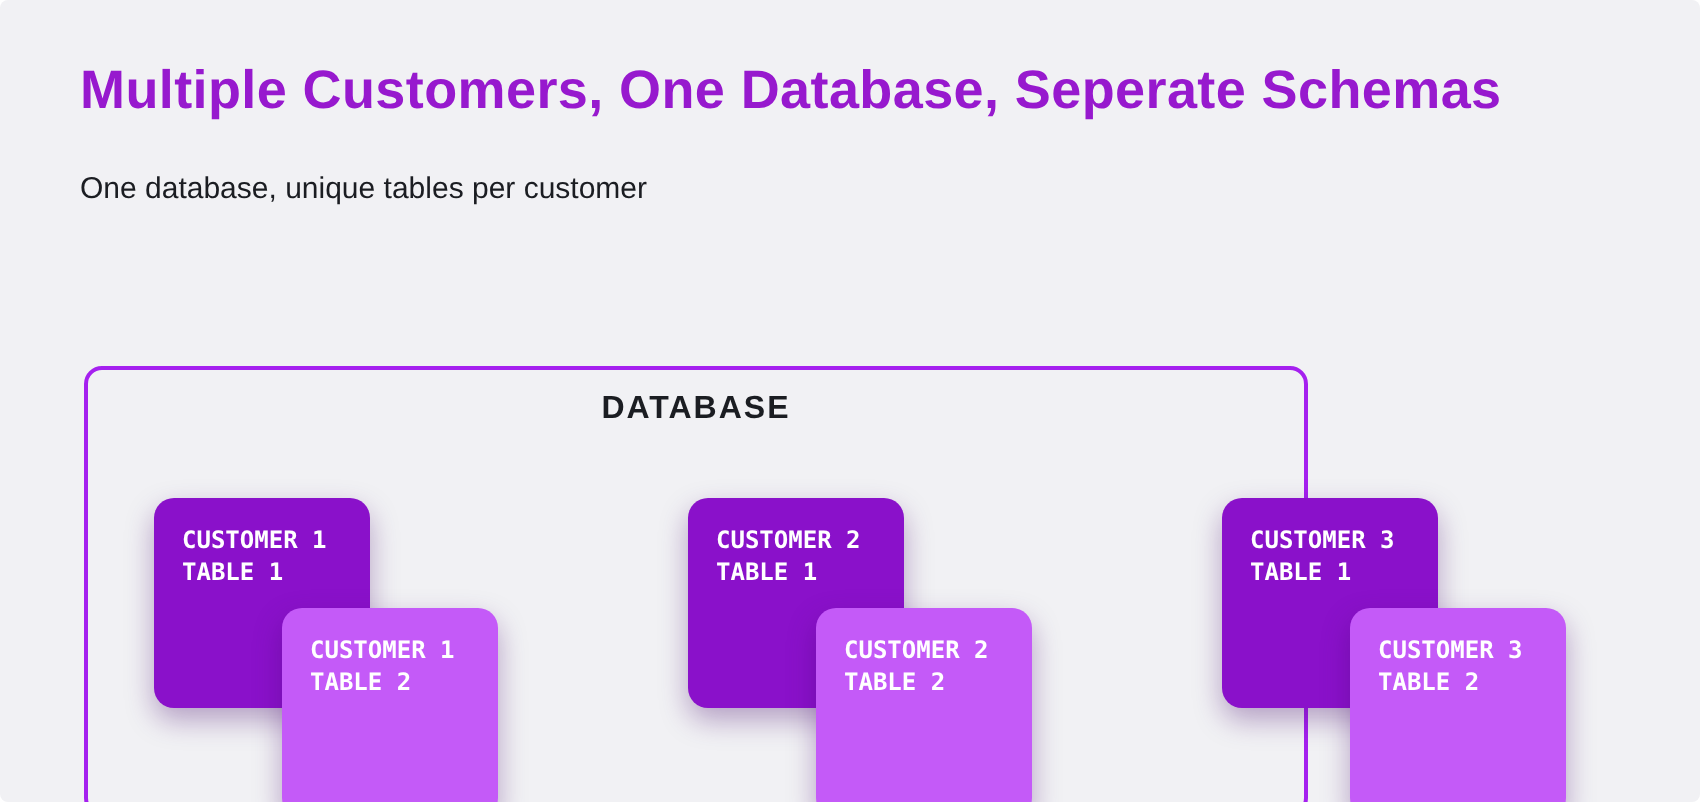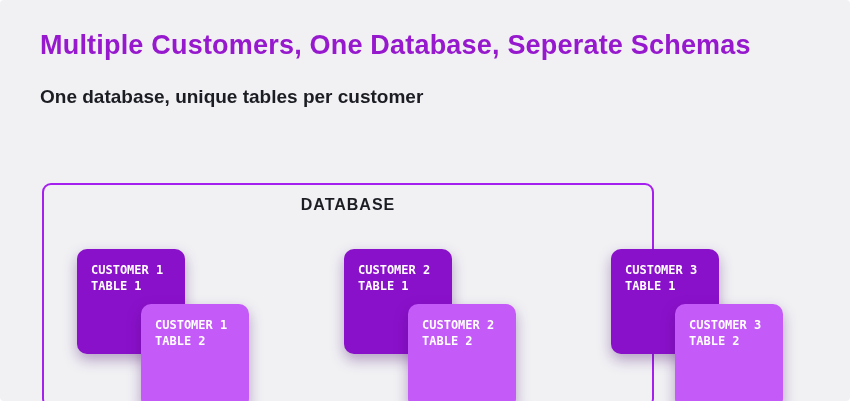--- a/index.html
+++ b/index.html
@@ -24,22 +24,22 @@
     margin: 0;
     font-size: 27px;
     font-weight: 700;
     letter-spacing: 0.2px;
     color: var(--title, #9719CE);
   }
   .subtitle {
     position: absolute;
     left: 40px;
     top: 86px;
-    font-size: 19px;
-    font-weight: 700;
+    font-size: 15px;
+    font-weight: 400;
     color: var(--text-dark, #1B1D22);
   }
   .db-box {
     position: absolute;
     left: 42px;
     top: 135px;
     width: 612px;
     height: 225px;
     box-sizing: border-box;
     border: 2px solid var(--box-border, #A520EF);

